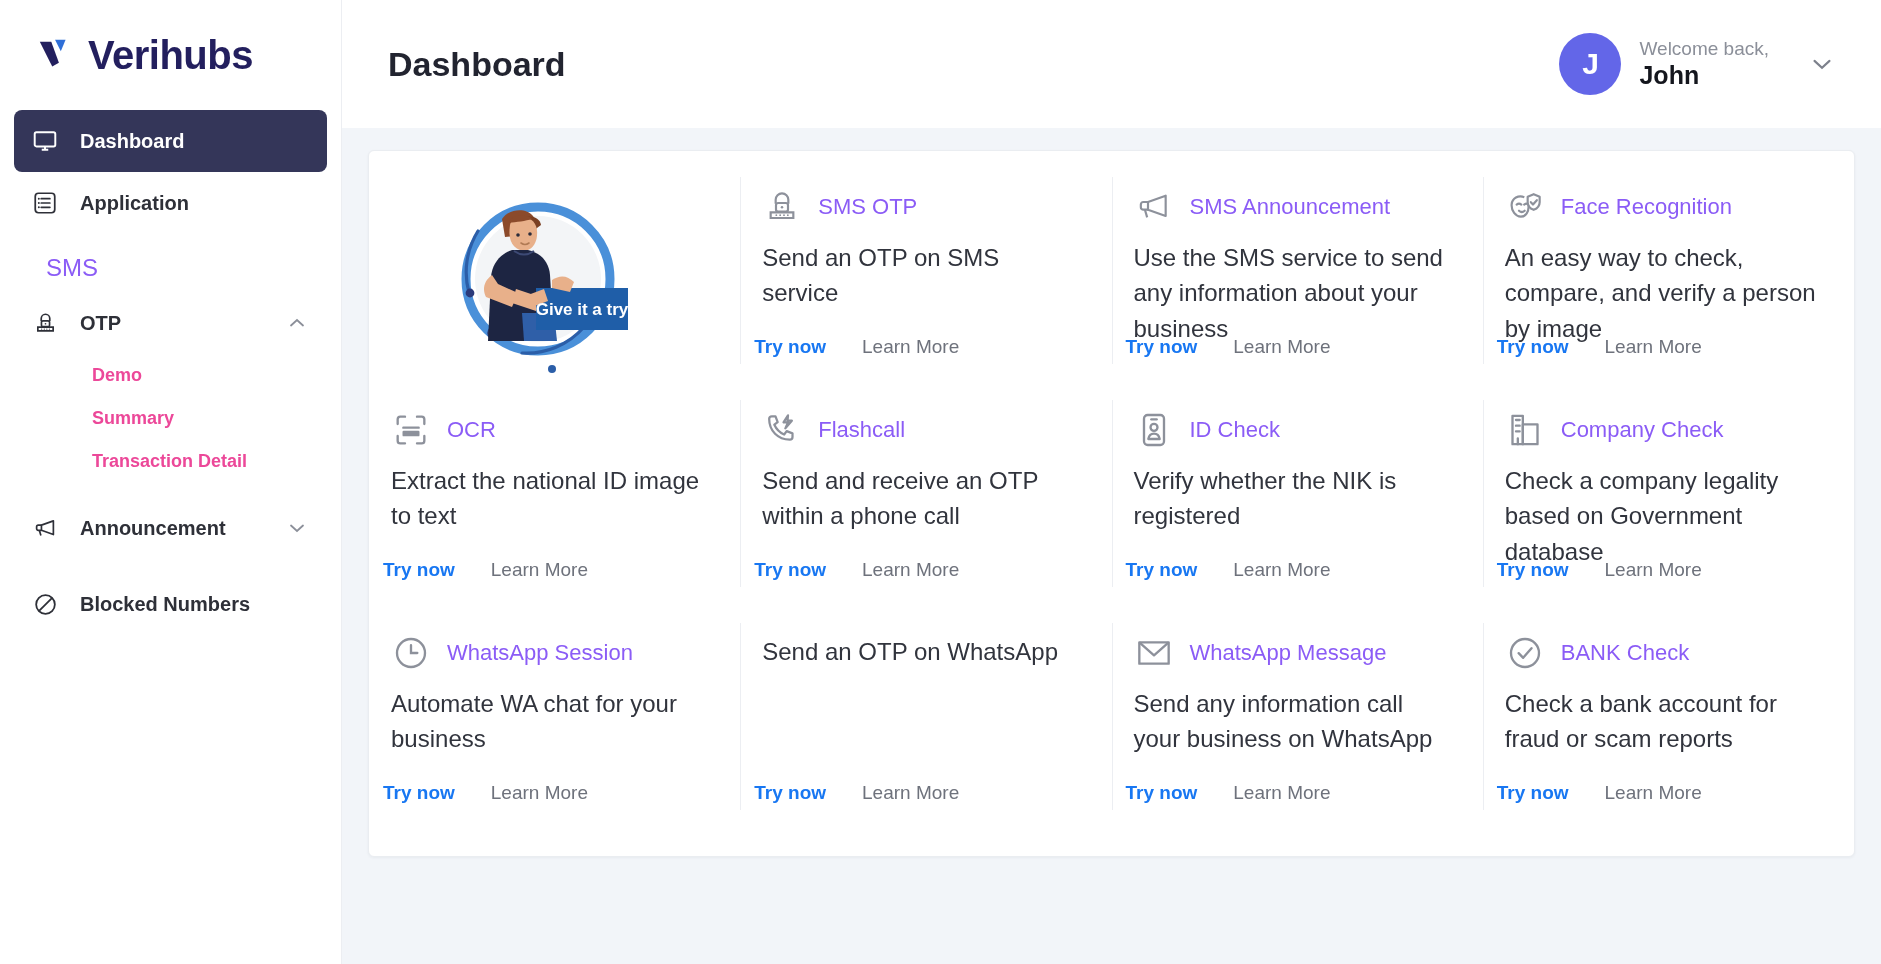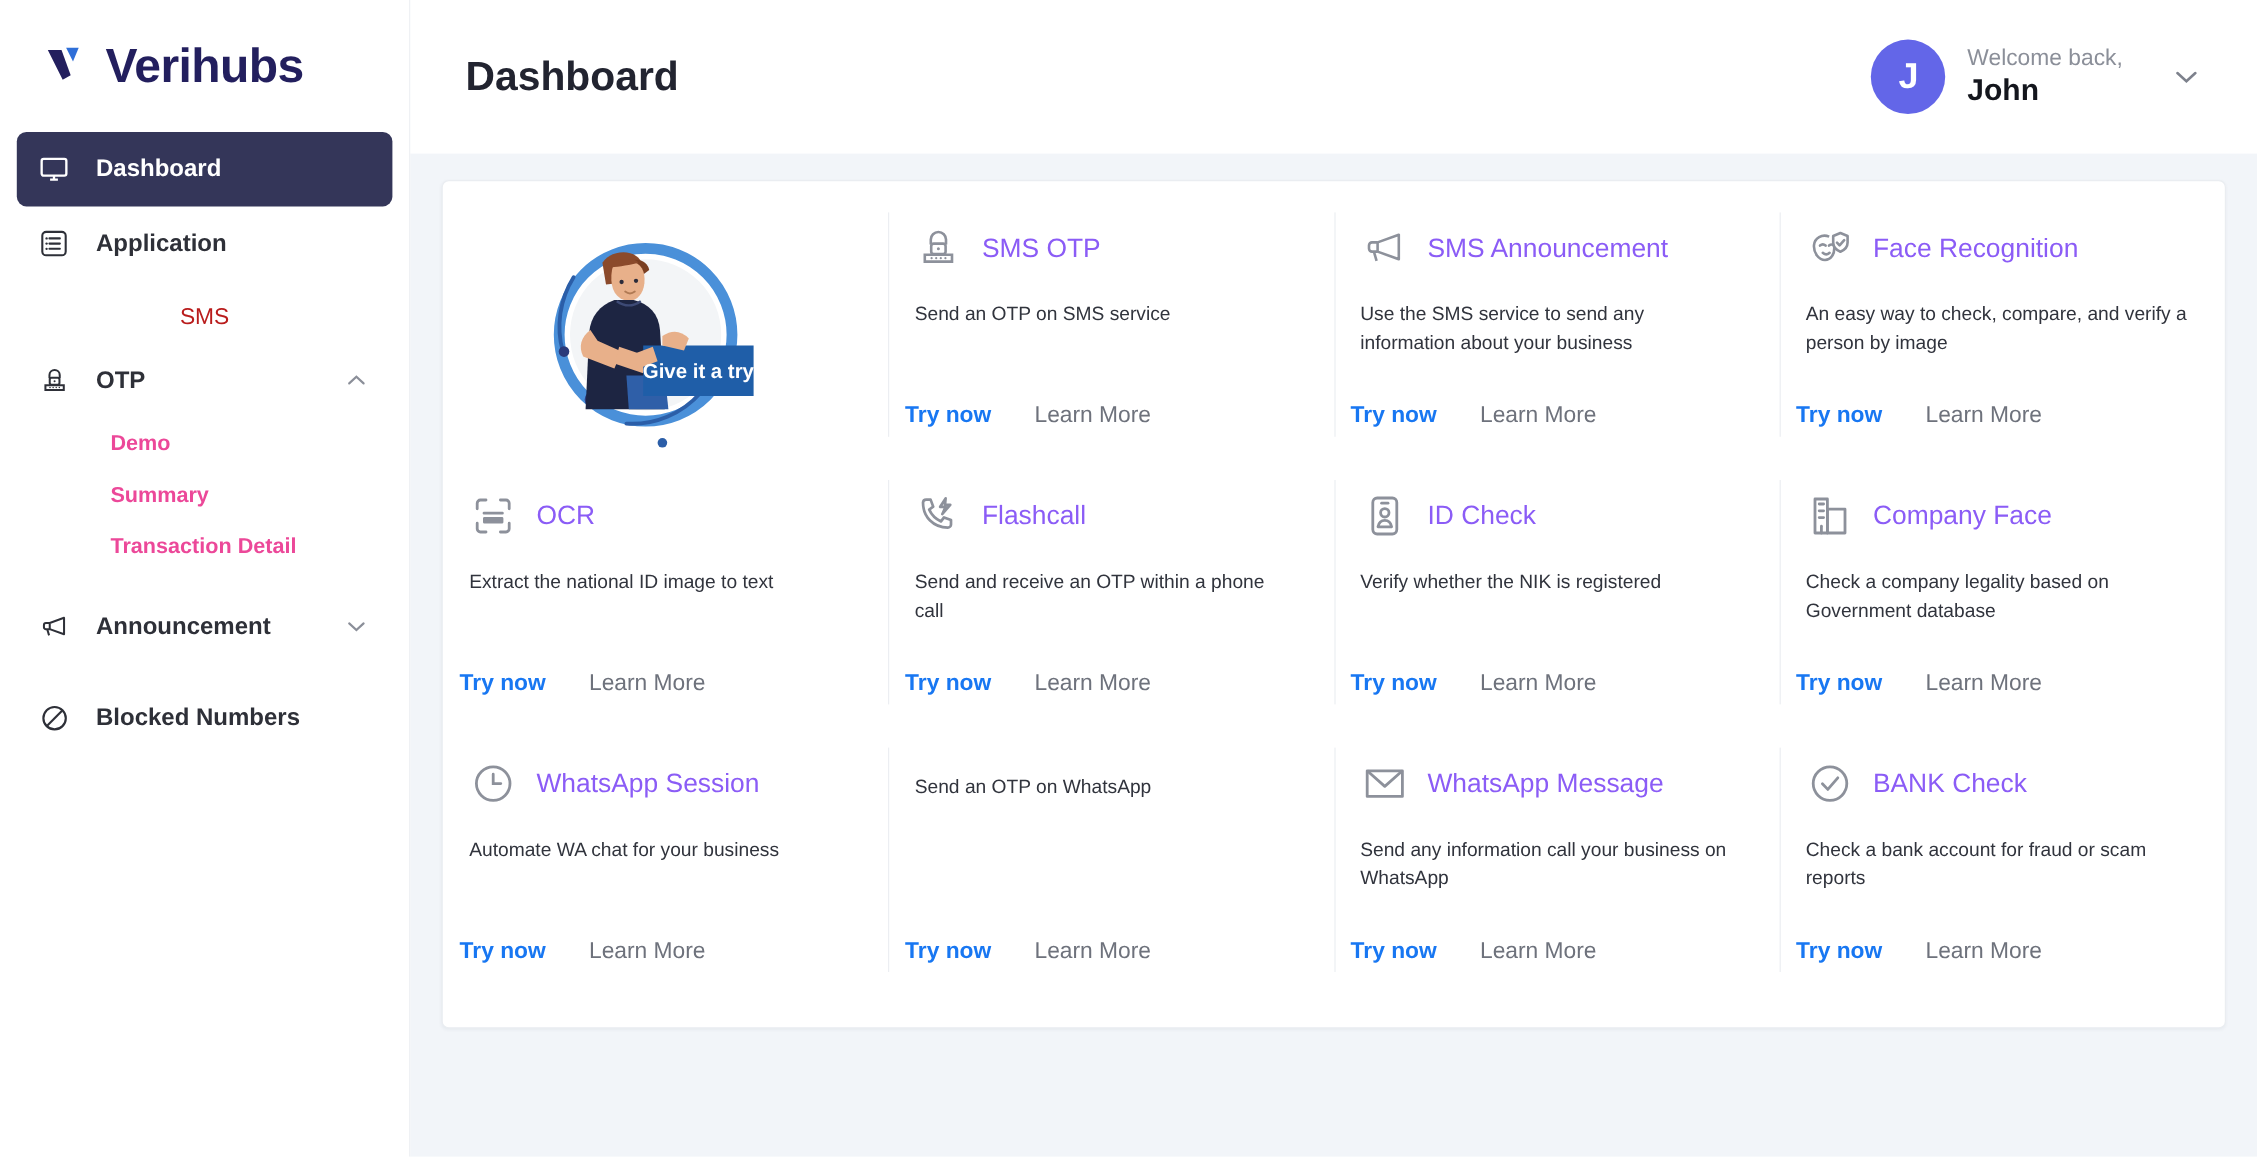--- a/index.html
+++ b/index.html
@@ -35,23 +35,22 @@
     cursor: pointer;
     color: #2e3038;
   }
   .nav-item.active { background: #343659; color: #ffffff; }
   .nav-item .ic { width: 34px; flex: none; display:flex; align-items:center; }
   .nav-item .lbl {
     font-size: 20px; font-weight: 700; margin-left: 14px; white-space: nowrap;
   }
   .nav-item .chev { margin-left: auto; display:flex; align-items:center; }
   .nav-section {
-    font-size: 19px; color: #b91c1c;
+    font-size: 24px; color: #8b5cf6;
     padding: 20px 32px 10px 32px;
-    text-align: center;
   }
   .subnav { padding-left: 78px; }
   .sub-item {
     font-size: 18px; color: #ec4899; font-weight: 600;
     padding: 11px 0; cursor: pointer; white-space: nowrap;
   }
 
   
   .main {
     flex: 1; height: 964px;
@@ -95,22 +94,22 @@
   .cell.divided::before {
     content: ""; position: absolute; left: 0; top: 18px; bottom: 18px;
     width: 1px; background: #eceef2;
   }
   .card-head { display: flex; align-items: center; height: 52px; }
   .card-ic { width: 44px; height: 44px; flex: none; display: flex; align-items: center; }
   .card-title {
     font-size: 22px; color: #8b5cf6; margin-left: 12px; white-space: nowrap;
   }
   .card-desc {
-    font-size: 16px; color: #31343d; line-height: 1.47;
-    margin-top: 18px; max-width: 330px;
+    font-size: 24px; color: #31343d; line-height: 1.47;
+    margin-top: 7px; max-width: 330px;
   }
   .card-actions {
     position: absolute; left: 14px; bottom: 24px;
     display: flex; align-items: center; gap: 36px;
   }
   .try-now { font-size: 19px; font-weight: 700; color: #1877f2; cursor: pointer; }
   .learn-more { font-size: 19px; color: #6e727c; cursor: pointer; }
 
   
   .hero { display: flex; align-items: center; justify-content: center; }
@@ -387,21 +386,21 @@
           <div class="cell divided">
             <div class="card-head">
               <span class="card-ic">
                 <svg viewBox="0 0 24 24" width="40" height="40" fill="none" stroke="#8d919b" stroke-width="1.4" stroke-linejoin="round">
                   <path d="M4.5 3.5h6.2v17H4.5z"></path>
                   <path d="M10.7 8.6h8.8v11.9h-8.8z"></path>
                   <path d="M6.6 6h2.2M6.6 9.4h2.2M6.6 12.8h2.2" stroke-linecap="round"></path>
                   <path d="M7.7 20.5v-3.4" stroke-linecap="round"></path>
                 </svg>
               </span>
-              <span class="card-title">Company Face</span>
+              <span class="card-title">Company Check</span>
             </div>
             <div class="card-desc">Check a company legality based on Government database</div>
             <div class="card-actions">
               <span class="try-now">Try now</span>
               <span class="learn-more">Learn More</span>
             </div>
           </div>
 
           <div class="cell">
             <div class="card-head">

